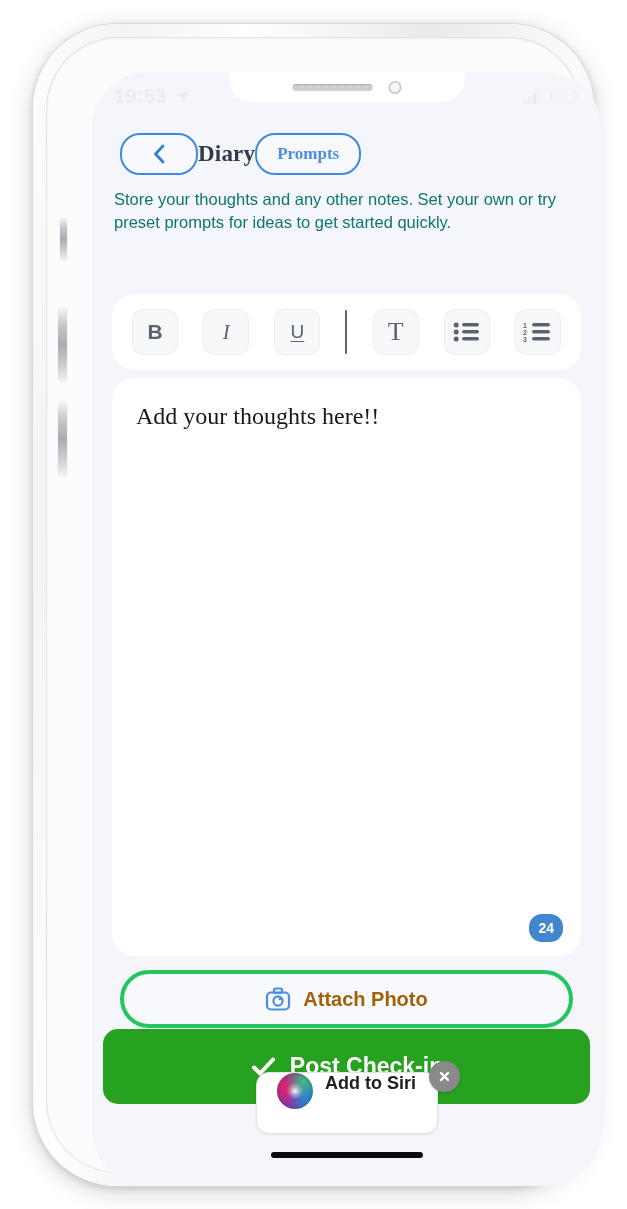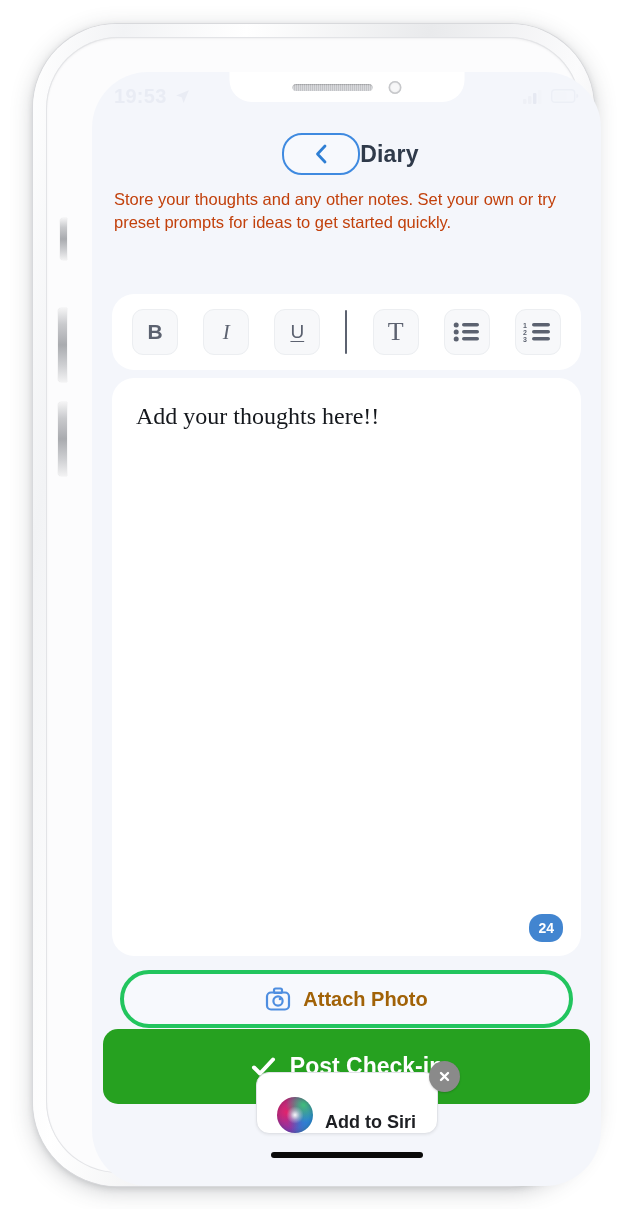--- a/index.html
+++ b/index.html
@@ -112,23 +112,24 @@
   .loc-arrow { display:block; }
   .status-right { display: flex; align-items: center; gap: 7px; }
 
   
   .app-header {
     position: absolute;
     top: 52px; left: 8px; right: 0;
     height: 60px;
     display: flex;
     align-items: center;
-    justify-content: center;
+    justify-content: flex-start;
     padding: 0 20px;
     box-sizing: border-box;
+    font-family: Liberation Serif, serif;
   }
   .back-btn {
     width: 74px; height: 38px;
     border-radius: 20px;
     border: 2px solid #3f8ae0;
     background: #f7f9fd;
     display: flex; align-items: center; justify-content: center;
     cursor: pointer;
   }
   .page-title {
@@ -151,21 +152,21 @@
   }
 
   
   .description {
     position: absolute;
     top: 116px; left: 0; right: 0;
     padding: 0 22px;
     box-sizing: border-box;
     font-size: 16.5px;
     line-height: 1.42;
-    color: #c2410c;
+    color: #0f766e;
   }
 
   
   .toolbar-card {
     position: absolute;
     top: 222px;
     left: 20px;
     width: 469px;
     height: 76px;
     background: #ffffff;
@@ -275,21 +276,21 @@
     justify-content: center;
   }
   .siri-btn-holder { position: relative; }
   .siri-btn {
     width: 182px;
     height: 62px;
     border-radius: 13px;
     background: #ffffff;
     border: 1px solid #e1e3e8;
     display: flex;
-    align-items: flex-end;
+    align-items: flex-start;
     justify-content: center;
     gap: 12px;
     box-shadow: 0 1px 3px rgba(0,0,0,0.07);
     cursor: pointer;
     box-sizing: border-box;
   }
   .siri-orb {
     width: 36px; height: 36px;
     border-radius: 50%;
     background:
@@ -369,20 +370,21 @@
       </div>
     </div>
 
     <div class="app-header">
       <div class="back-btn">
         <svg width="16" height="22" viewBox="0 0 16 22">
           <path d="M12 3 4.5 11 12 19" fill="none" stroke="#2f7fd4" stroke-width="2.8" stroke-linecap="round" stroke-linejoin="round"></path>
         </svg>
       </div>
       <div class="page-title">Diary</div>
+      <div class="prompts-btn">Prompts</div>
     </div>
 
     <div class="description">Store your thoughts and any other notes. Set your own or try preset prompts for ideas to get started quickly.</div>
 
     <div class="toolbar-card">
       <div class="fmt-btn">
         <span class="fmt-b">B</span>
       </div>
       <div class="fmt-btn">
         <span class="fmt-i">I</span>

